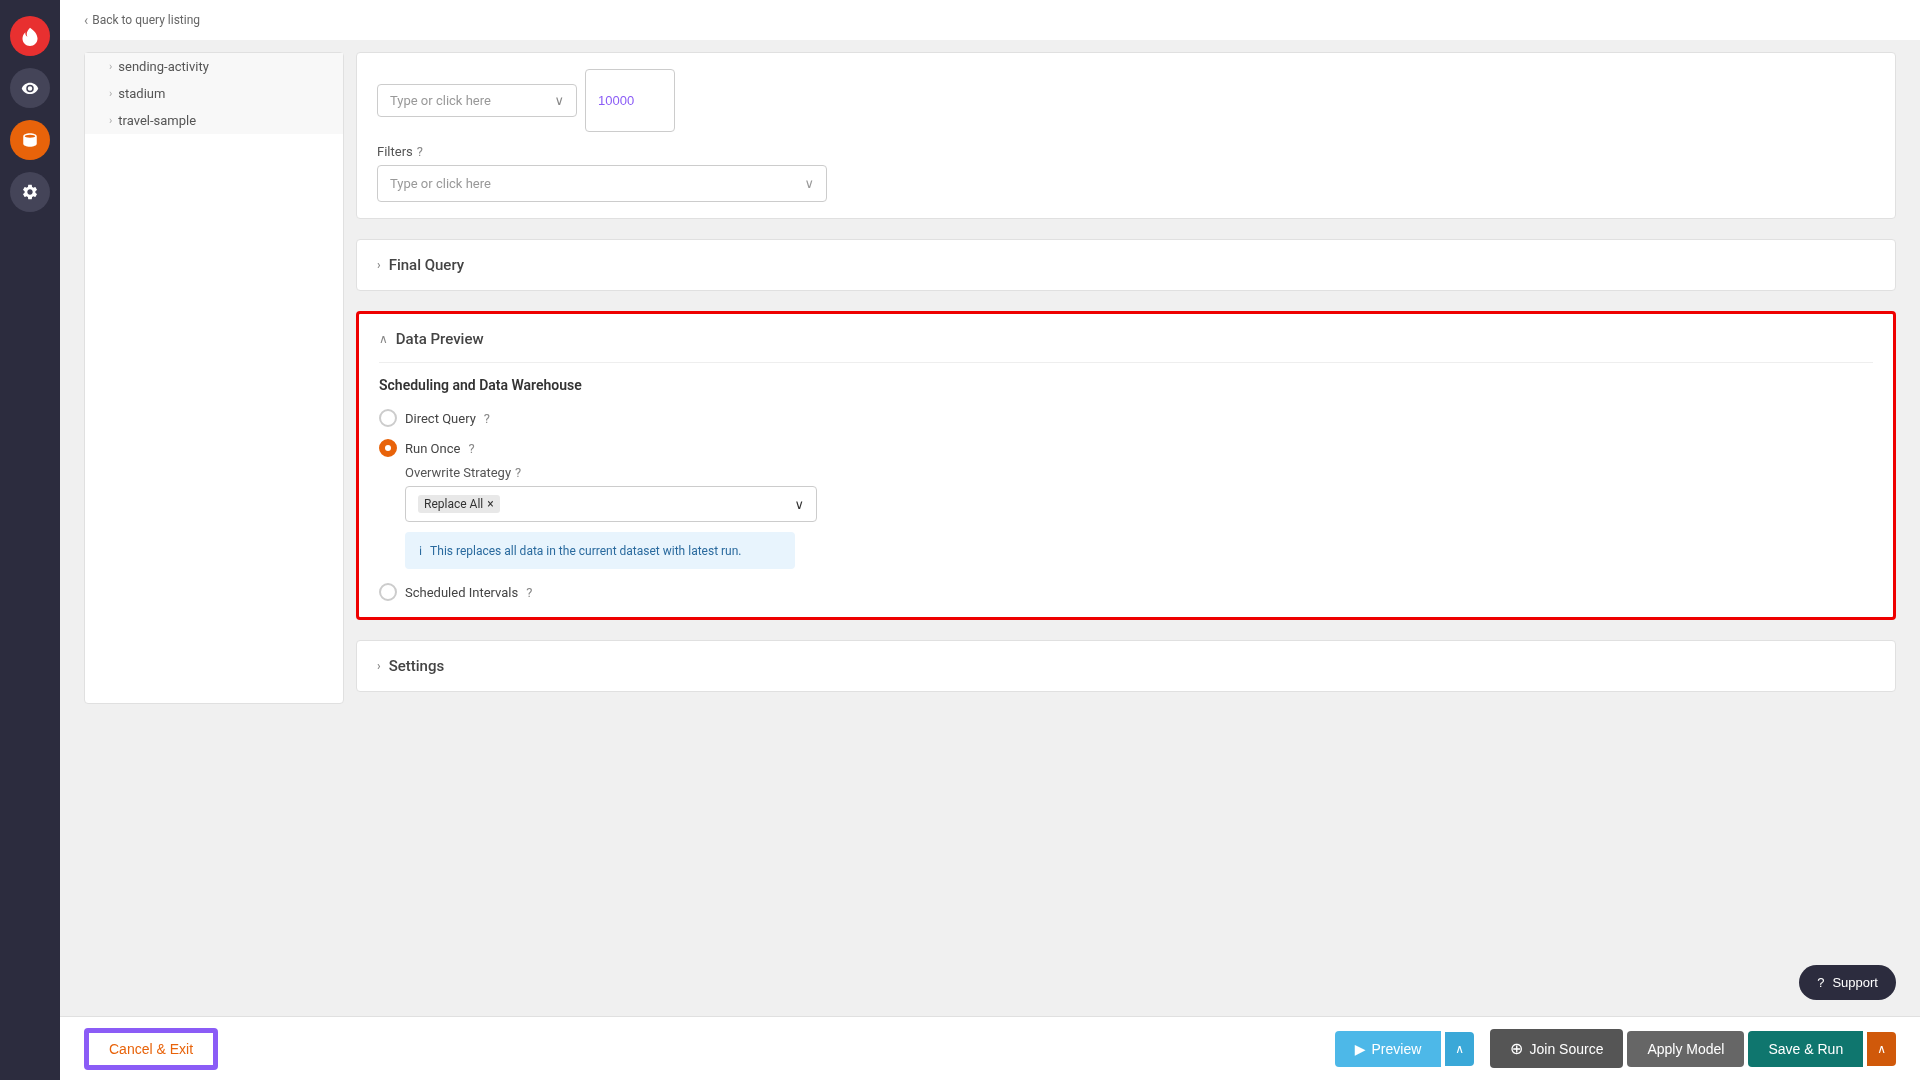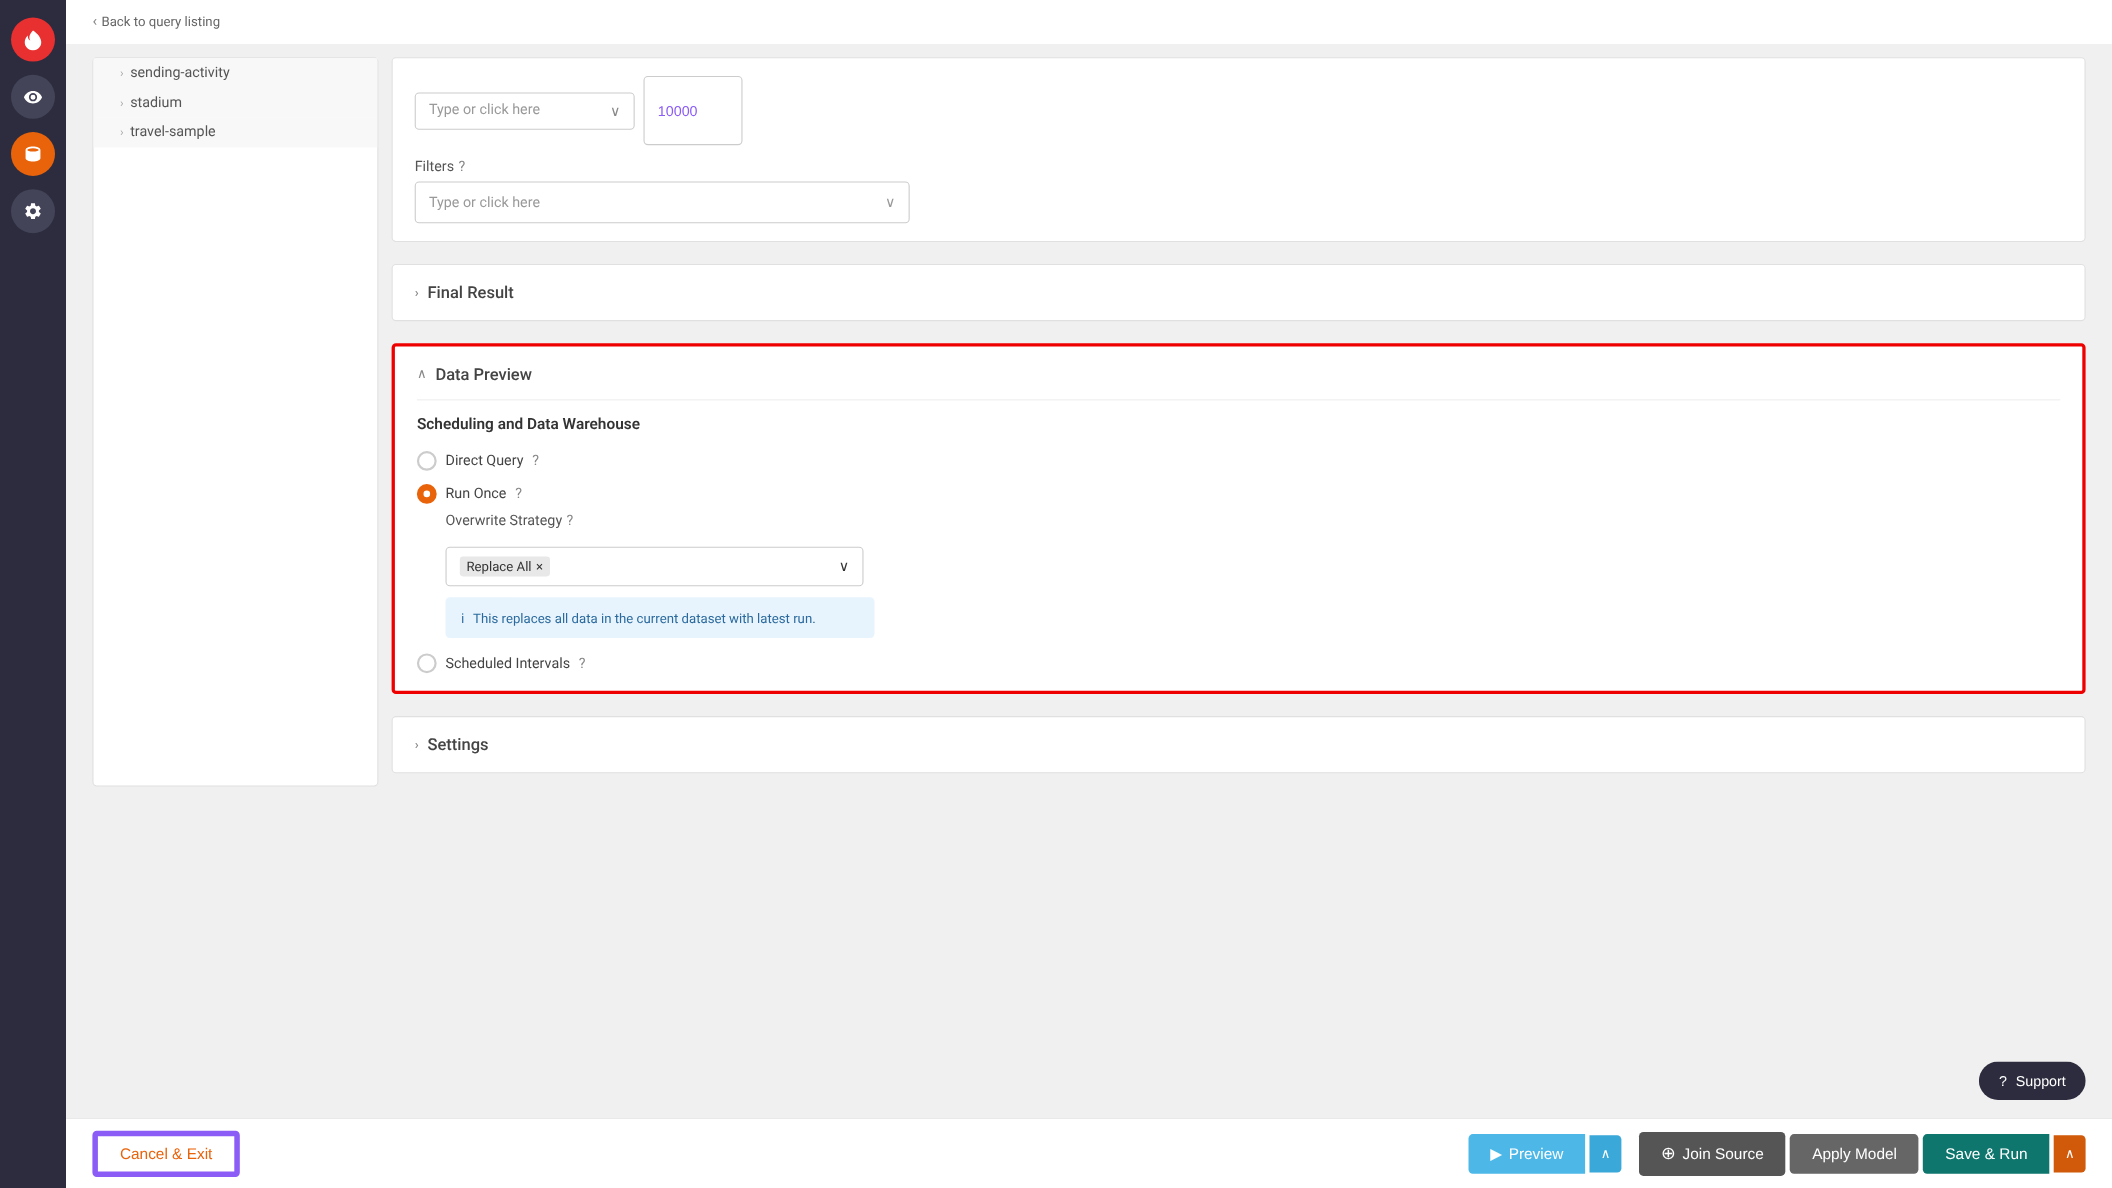--- a/index.html
+++ b/index.html
@@ -239,34 +239,34 @@
     }
 
     
     .overwrite-section {
       margin-left: 26px;
       margin-top: 8px;
     }
     .overwrite-label {
       font-size: 13px;
       color: #555;
-      margin-bottom: 16px;
+      margin-bottom: 6px;
       display: flex;
       align-items: center;
       gap: 4px;
     }
     .overwrite-select {
       border: 1px solid #ccc;
       border-radius: 4px;
       padding: 8px 12px;
       background: #fff;
       display: flex;
       align-items: center;
       justify-content: space-between;
-      width: 380px;
+      width: 412px;
       cursor: pointer;
       font-size: 13px;
       color: #333;
     }
     .tag-badge {
       background: #e8e8e8;
       border-radius: 3px;
       padding: 2px 6px;
       font-size: 12px;
       display: flex;
@@ -495,21 +495,21 @@
           </div>
           <div class="filters-field">
             <span>Type or click here</span>
             <span>∨</span>
           </div>
         </div>
 
         <div class="section">
           <div class="section-header">
             <span class="chevron-icon">›</span>
-            <span>Final Result</span>
+            <span>Final Query</span>
           </div>
         </div>
 
         <div class="data-strategy-section">
           <div class="section-header">
             <span class="chevron-icon">∧</span>
             <span>Data Preview</span>
           </div>
           <hr style="border:none; border-top:1px solid #eee; margin: 14px 0;">
           <div>

